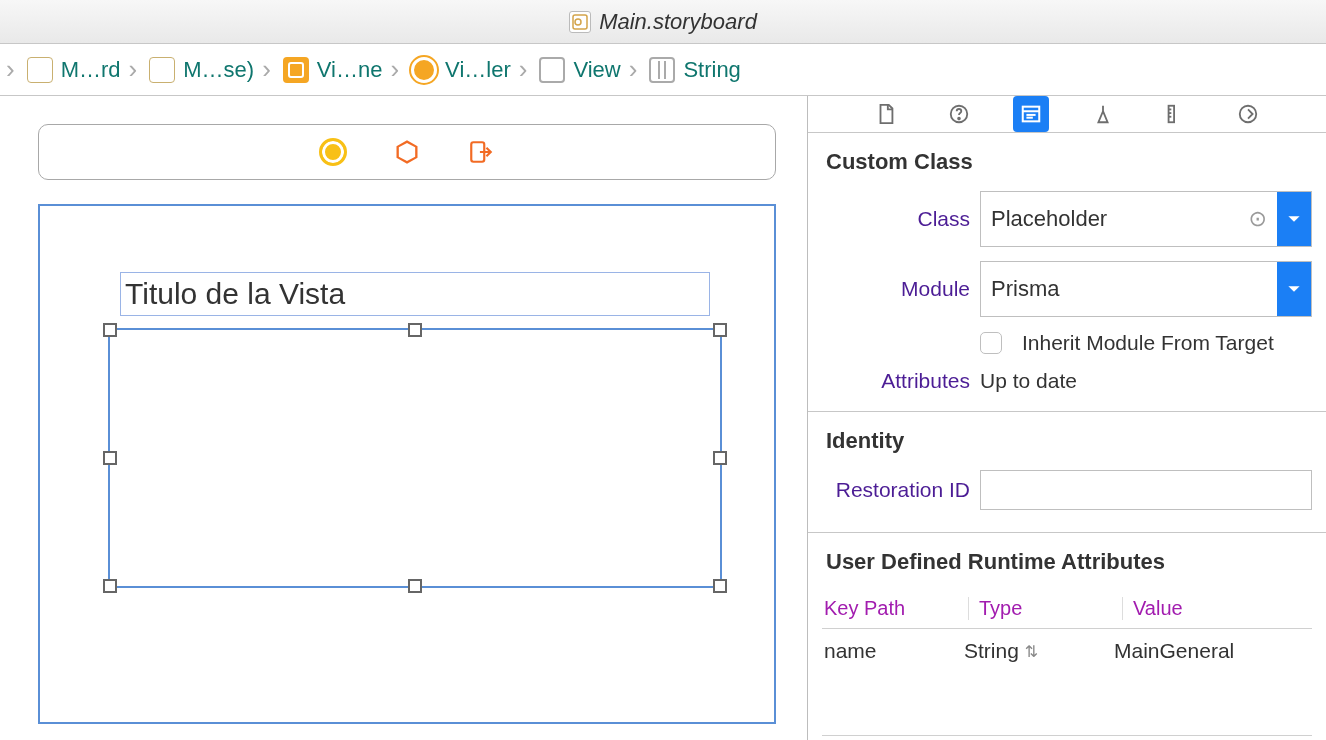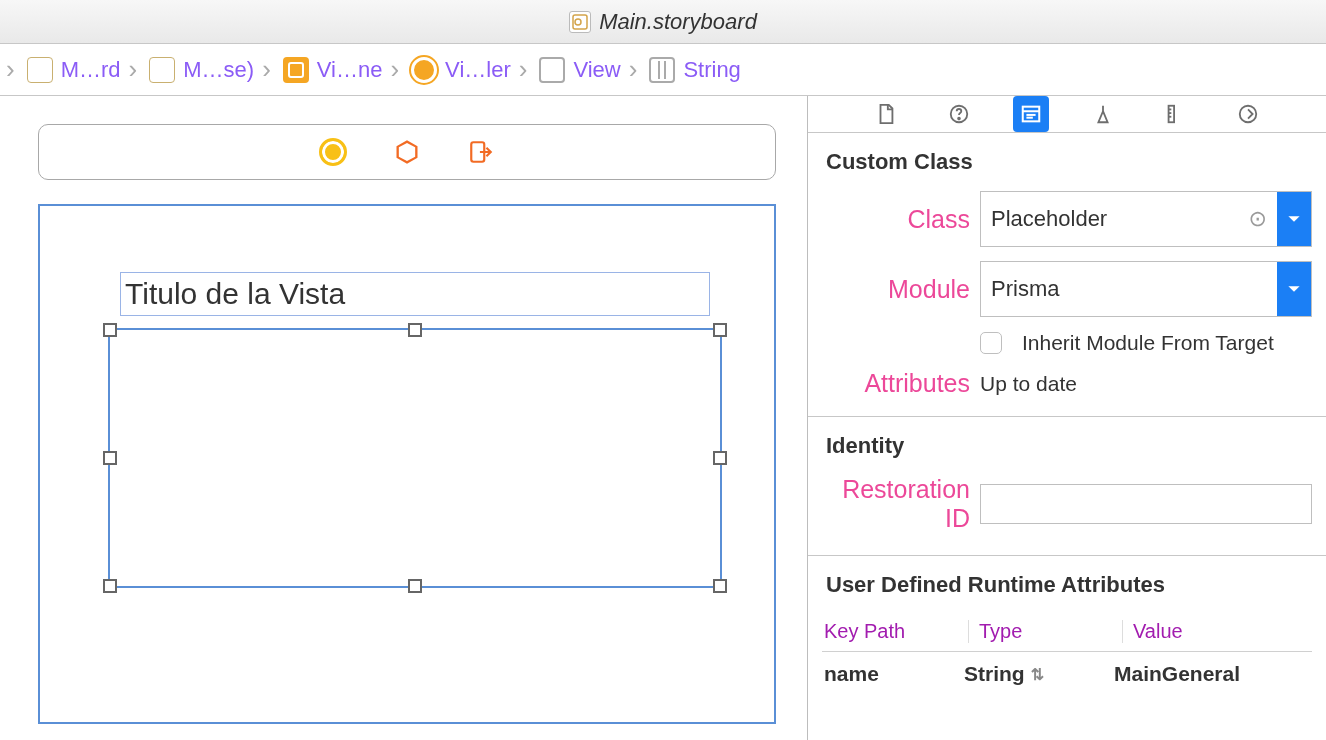--- a/index.html
+++ b/index.html
@@ -4,21 +4,21 @@
 <style>
 * { box-sizing: border-box; margin: 0; padding: 0; font-family: -apple-system, "Helvetica Neue", Arial, sans-serif; }
 body { width: 1326px; height: 740px; background: #fff; overflow: hidden; font-size: 20px; color: #333; }
 
 .titlebar { height: 44px; background: linear-gradient(#f7f7f7,#e9e9e9); border-bottom: 1px solid #c7c7c7; display:flex; align-items:center; justify-content:center; position:relative;}
 .titlebar .file { display:flex; align-items:center; gap:8px; font-size:22px; color:#333;font-style:italic;}
 .file-icon { width:22px; height:22px; background:#fff; border:1px solid #bbb; border-radius:3px; position:relative;}
 .file-icon svg{position:absolute; inset:2px;}
 
 .jumpbar { height:52px; border-bottom:1px solid #c7c7c7; display:flex; align-items:center; padding:0 4px; }
-.crumb { display:flex; align-items:center; gap:8px; padding:0 6px 0 10px; font-size:22px; color:#8b5cf6; height:100%; }
+.crumb { display:flex; align-items:center; gap:8px; padding:0 6px 0 10px; font-size:22px; color:#0f766e; height:100%; }
 .chev { color:#aaa; font-size:26px; padding:0 2px; user-select:none;}
 .ci { width:26px; height:26px; border-radius:4px; display:flex; align-items:center; justify-content:center; }
 .ci.orange{ background:#f5a623; position:relative;}
 .ci.orange::after{content:""; position:absolute; inset:5px; border:2px solid #fff; border-radius:3px;}
 .ci.vc{ background:#f5a623; border-radius:50%; border:3px solid #fff; outline:2px solid #f5a623;}
 .ci.view{ background:#fff; border:2px solid #aaa;}
 .ci.stack{ width:26px; height:26px; border:2px solid #aaa; position:relative; background:#fff;}
 .ci.stack::before,.ci.stack::after{content:"";position:absolute;top:2px;bottom:2px;width:2px;background:#aaa;}
 .ci.stack::before{left:7px;} .ci.stack::after{right:7px;}
 .ci.file{ background:#fff; border:1px solid #c9b070;}
@@ -42,33 +42,33 @@
 
 .inspector{ width:518px; background:#fff; display:flex; flex-direction:column; overflow-y:auto;}
 .insp-tabs{ height:52px; border-bottom:1px solid #c7c7c7; display:flex; align-items:center; justify-content:space-evenly; padding:0 24px;}
 .insp-tab{ width:36px; height:36px; display:flex; align-items:center; justify-content:center; color:#6e6e6e; border-radius:4px;}
 .insp-tab.active{ background:#1b7ff5; color:#fff;}
 .insp-tab svg{width:22px;height:22px;}
 
 .section{ border-bottom:1px solid #c7c7c7; padding:14px 14px 18px;}
 .sec-title{ font-weight:700; font-size:22px; margin:2px 0 16px 4px; color:#333;}
 .row{ display:flex; align-items:center; gap:10px; margin-bottom:14px;}
-.row label{ width:148px; text-align:right; font-size:25px; color:#ec4899;}
+.row label{ width:148px; text-align:right; font-size:21px; color:#4c1d95;}
 .combo{ flex:1; height:56px; background:#fff; border:1px solid #bfbfbf; display:flex; align-items:center; padding-left:10px; font-size:22px; position:relative;}
 .combo .arrow,.combo .circ{ position:absolute; }
 .combo .circ{ right:44px; top:50%; transform:translateY(-50%); color:#9a9a9a; font-size:22px;}
 .combo .arrow{ right:0; top:0; width:34px; height:100%; background:#1b7ff5; display:flex; align-items:center; justify-content:center;}
 .combo .arrow svg{width:14px;height:14px; fill:#fff;}
 .check{ width:22px; height:22px; border:1px solid #bfbfbf; border-radius:5px; background:#fff; display:inline-block; margin-right:10px;}
 .text-input{ flex:1; height:40px; border:1px solid #bfbfbf; background:#fff; font-size:20px; padding:0 8px; outline:none;}
 
 .udra-head{ display:flex; border-bottom:1px solid #d0d0d0; padding:6px 2px 8px; font-size:20px; color:#a21caf;}
 .udra-head div,.udra-row div{ padding-right:8px;}
 .col-key{ width:140px;} .col-type{ width:150px;} .col-val{ flex:1;}
-.udra-row{ display:flex; padding:10px 2px; font-size:21px;font-weight:bold;}
+.udra-row{ display:flex; padding:10px 2px; font-size:21px;}
 .udra-row .sort{ color:#888; font-size:16px; padding:0 6px;}
 .udra-space{ height:62px;}
 .udra-ctrl{ display:flex; gap:18px; padding:4px 2px 0; color:#555; font-size:28px; line-height:1; border-top:1px solid #d0d0d0; padding-top:8px;}
 .udra-ctrl span{ cursor:pointer;}
 
 .sep{ border-left:1px solid #ddd; margin-left:4px;}
 </style>
 </head>
 <body>
 

